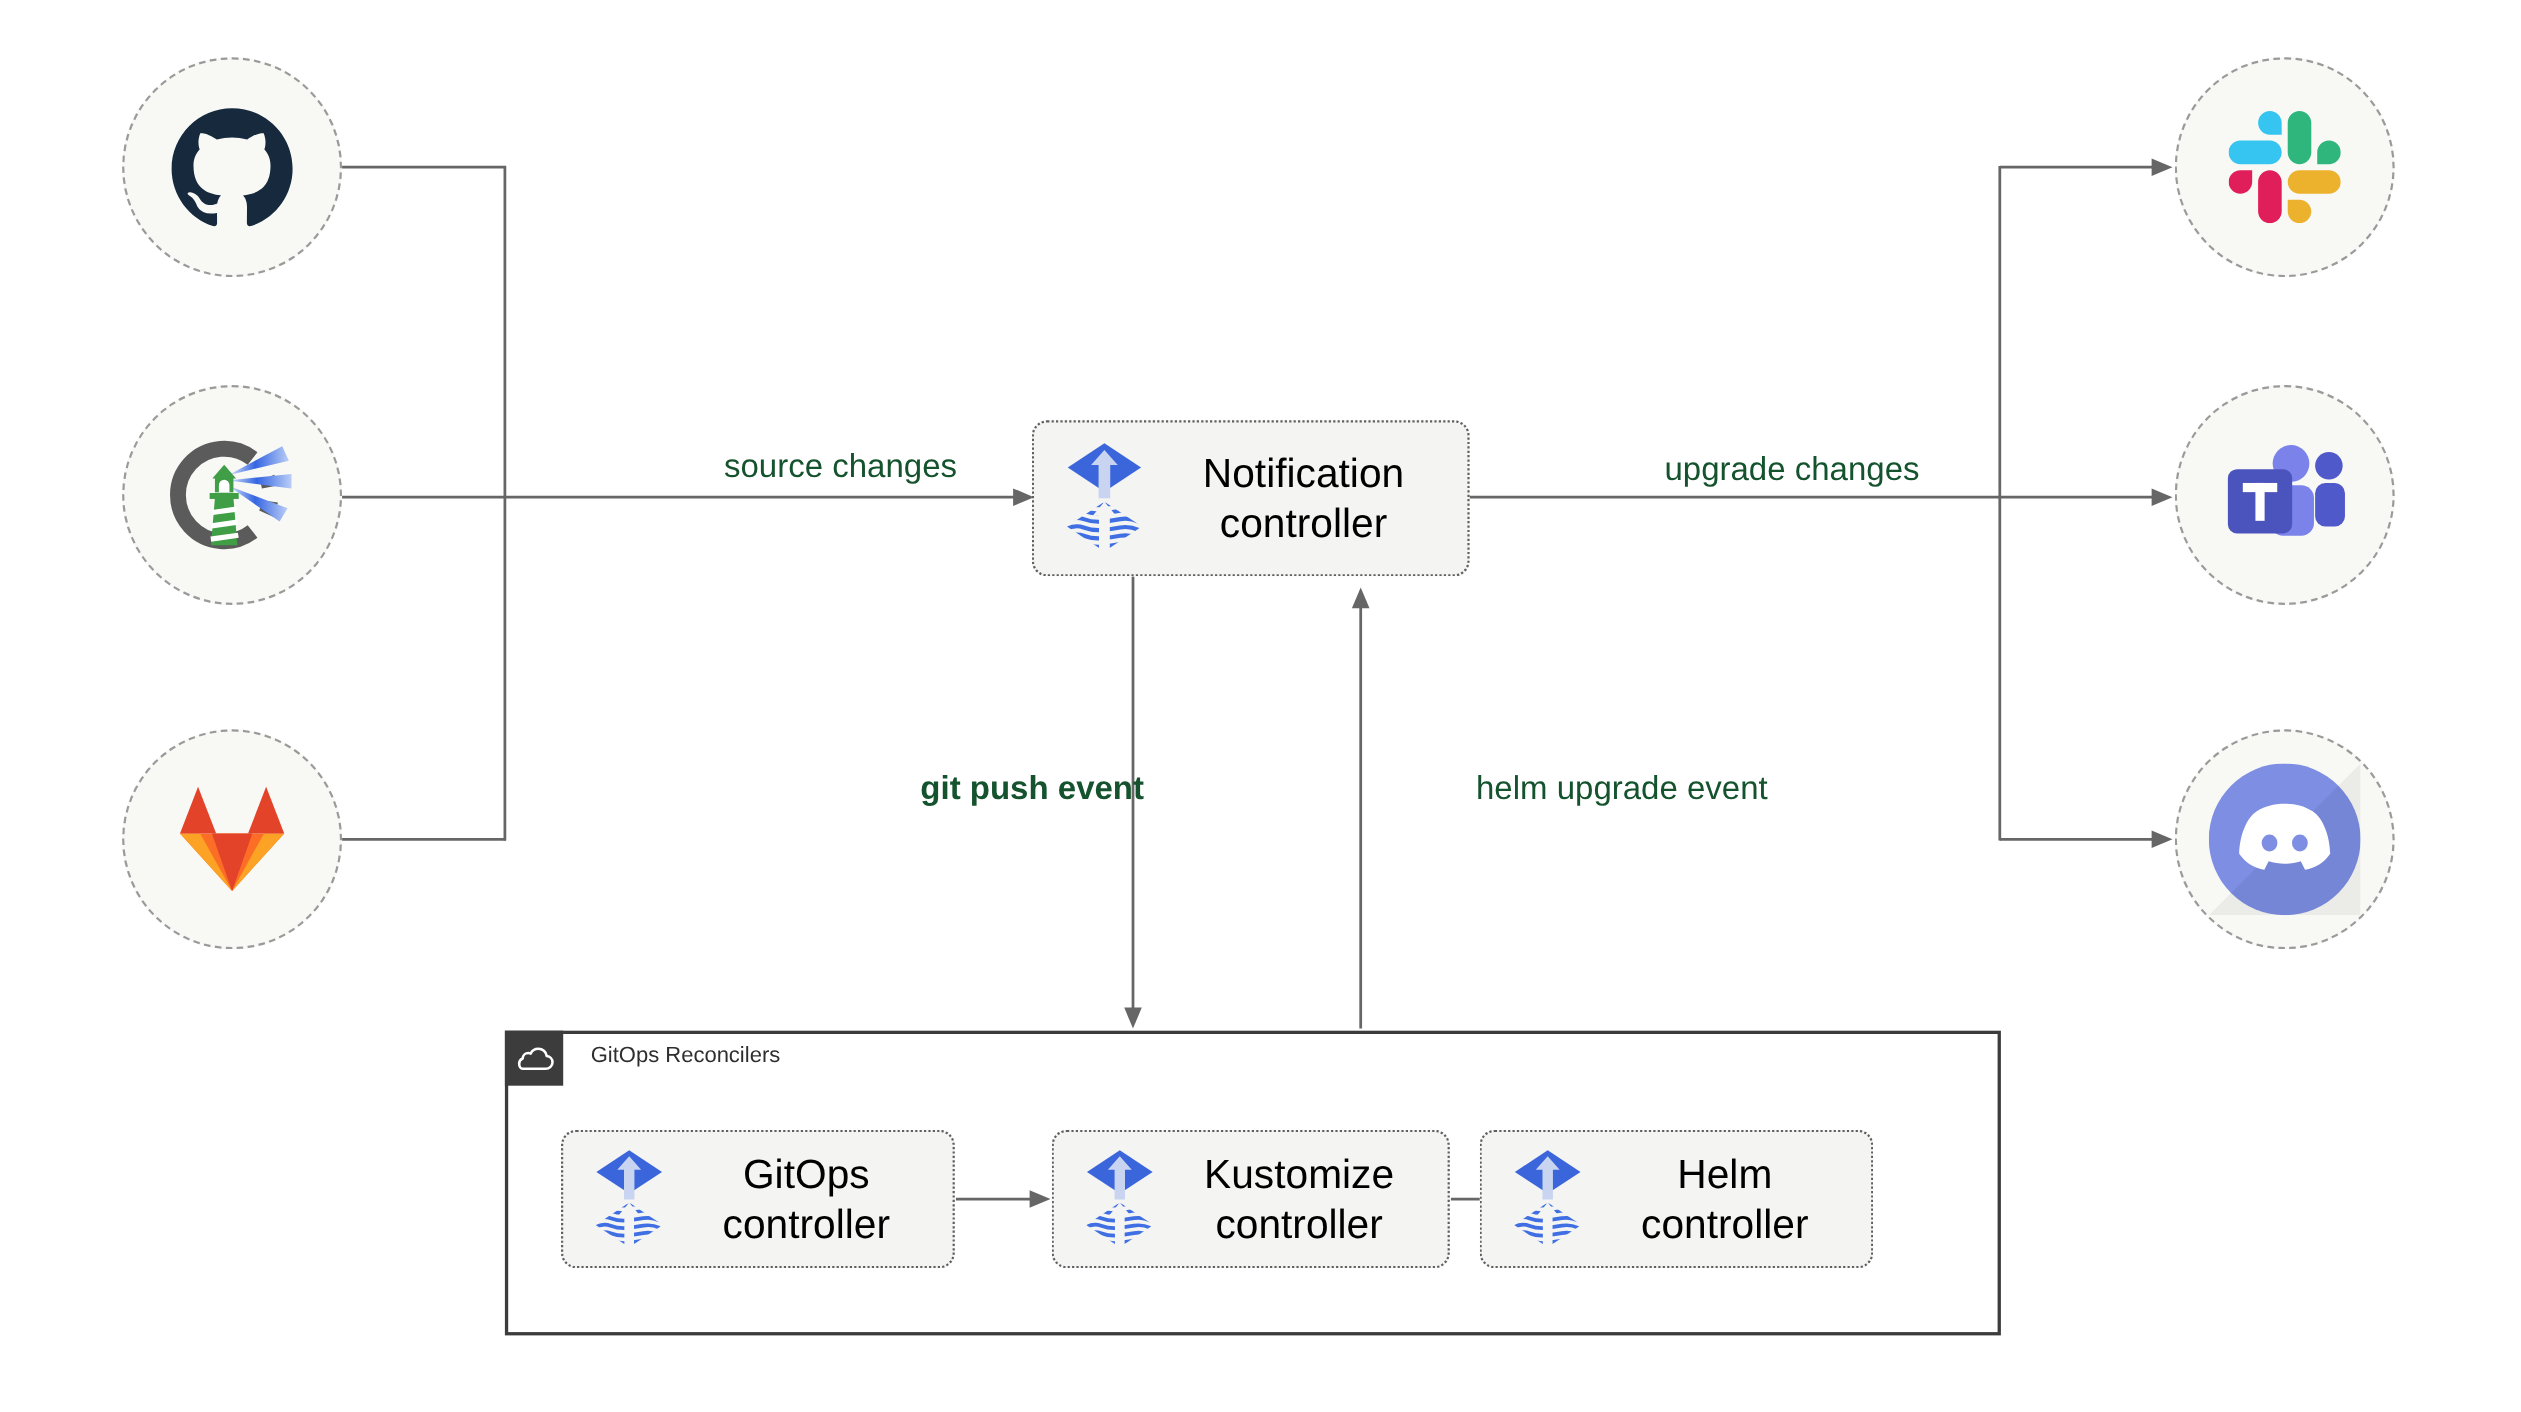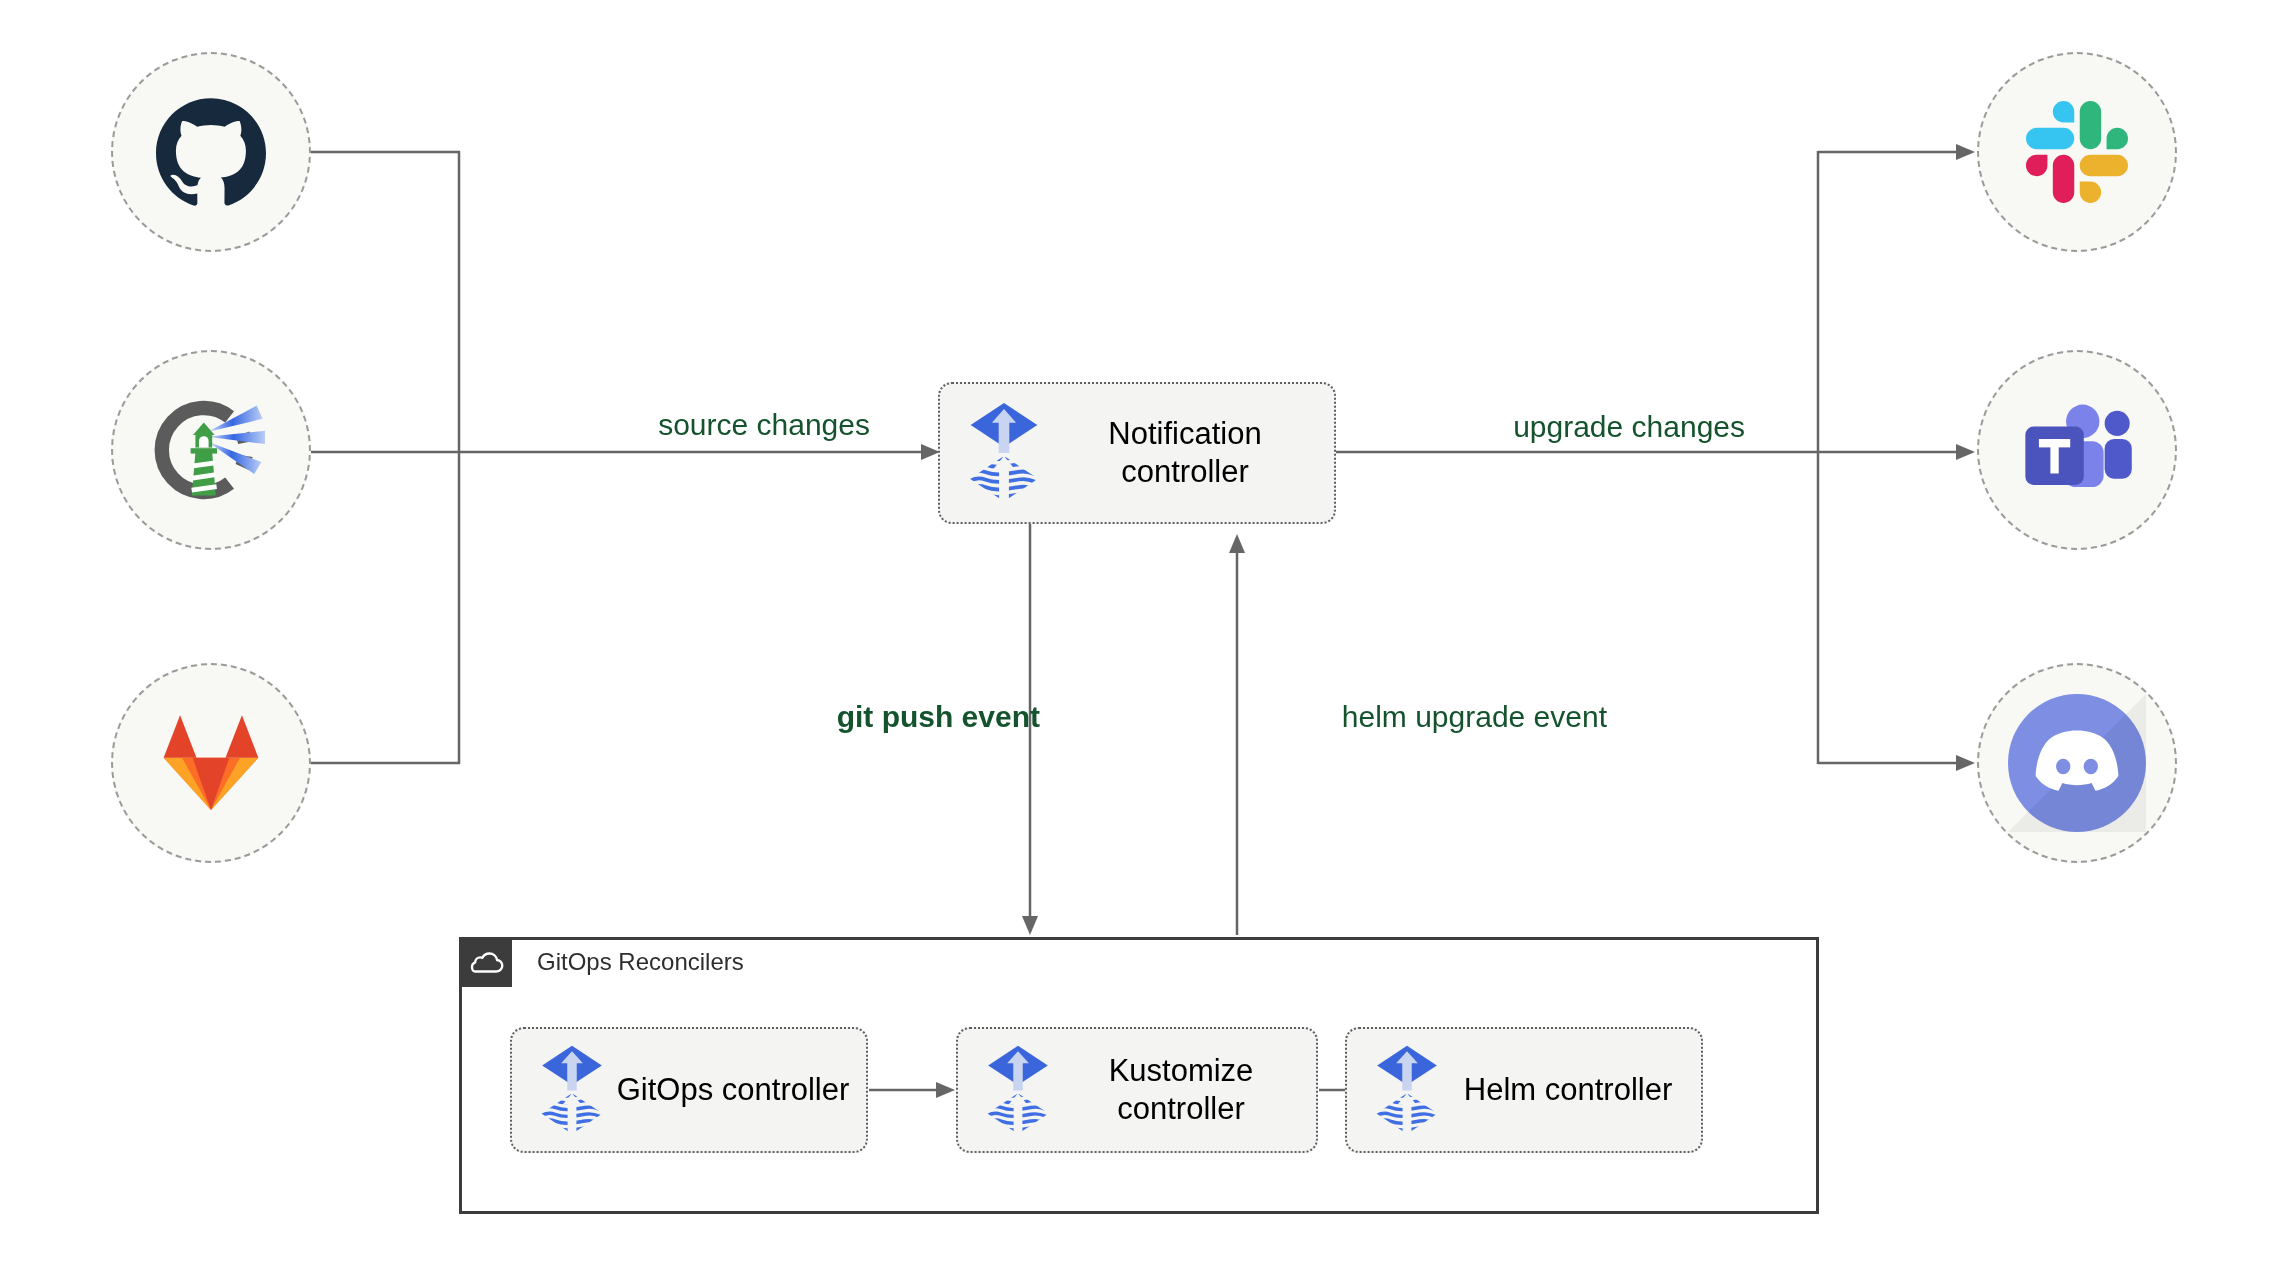--- a/index.html
+++ b/index.html
@@ -4,26 +4,26 @@
 <style>
   html,body{margin:0;padding:0;background:#ffffff;}
   .canvas{position:relative;width:2292px;height:1284px;background:#ffffff;
           font-family:"Liberation Sans",sans-serif;overflow:hidden;}
   #connector-layer{position:absolute;left:0;top:0;width:2292px;height:1284px;}
   .endpoint{position:absolute;width:200px;height:200px;border:2px dashed #9a9a9a;
             border-radius:50%;background:#f8f8f5;display:flex;align-items:center;justify-content:center;box-sizing:border-box;}
   .ctrl-box{position:absolute;background:#f4f4f3;border:2px dotted #5f5f5f;border-radius:14px;
             display:flex;align-items:center;box-sizing:border-box;}
   .ctrl-box .flux{margin-left:26px;flex:0 0 auto;}
-  .ctrl-label{flex:1;text-align:center;font-size:31px;line-height:1.22;color:#000;padding:0 10px 0 4px;}
+  .ctrl-label{flex:1;text-align:center;font-size:37px;line-height:1.22;color:#000;padding:0 10px 0 4px;}
   .container-box{position:absolute;left:459px;top:937px;width:1360px;height:277px;
                  border:3px solid #3c3c3c;box-sizing:border-box;background:transparent;}
   .container-tab{position:absolute;left:-3px;top:-3px;width:53px;height:50px;background:#3c3c3c;
                  display:flex;align-items:center;justify-content:center;}
-  .container-title{position:absolute;left:75px;top:8px;font-size:24px;color:#2e2e2e;}
+  .container-title{position:absolute;left:75px;top:8px;font-size:20px;color:#2e2e2e;}
   .edge-label{position:absolute;width:340px;text-align:right;font-size:30px;color:#14532d;}
 </style>
 </head>
 <body>
 
 <div class="canvas">
 
   <svg width="0" height="0" style="position:absolute">
     <defs>
       <clipPath id="flux-clip">

